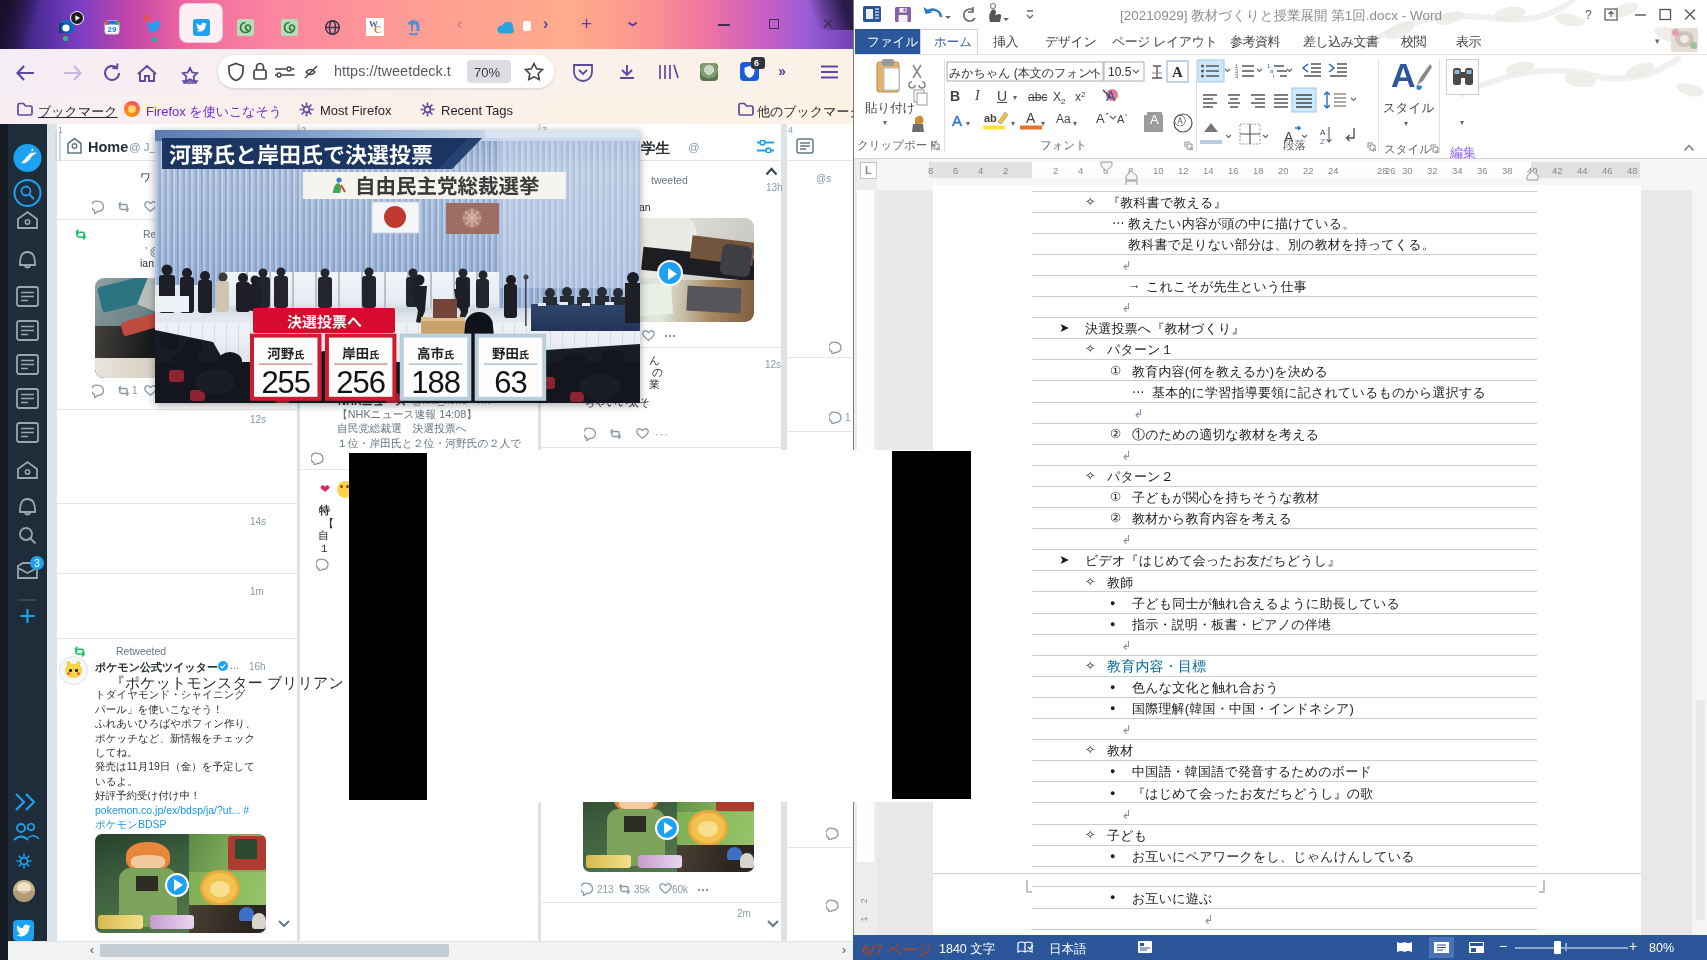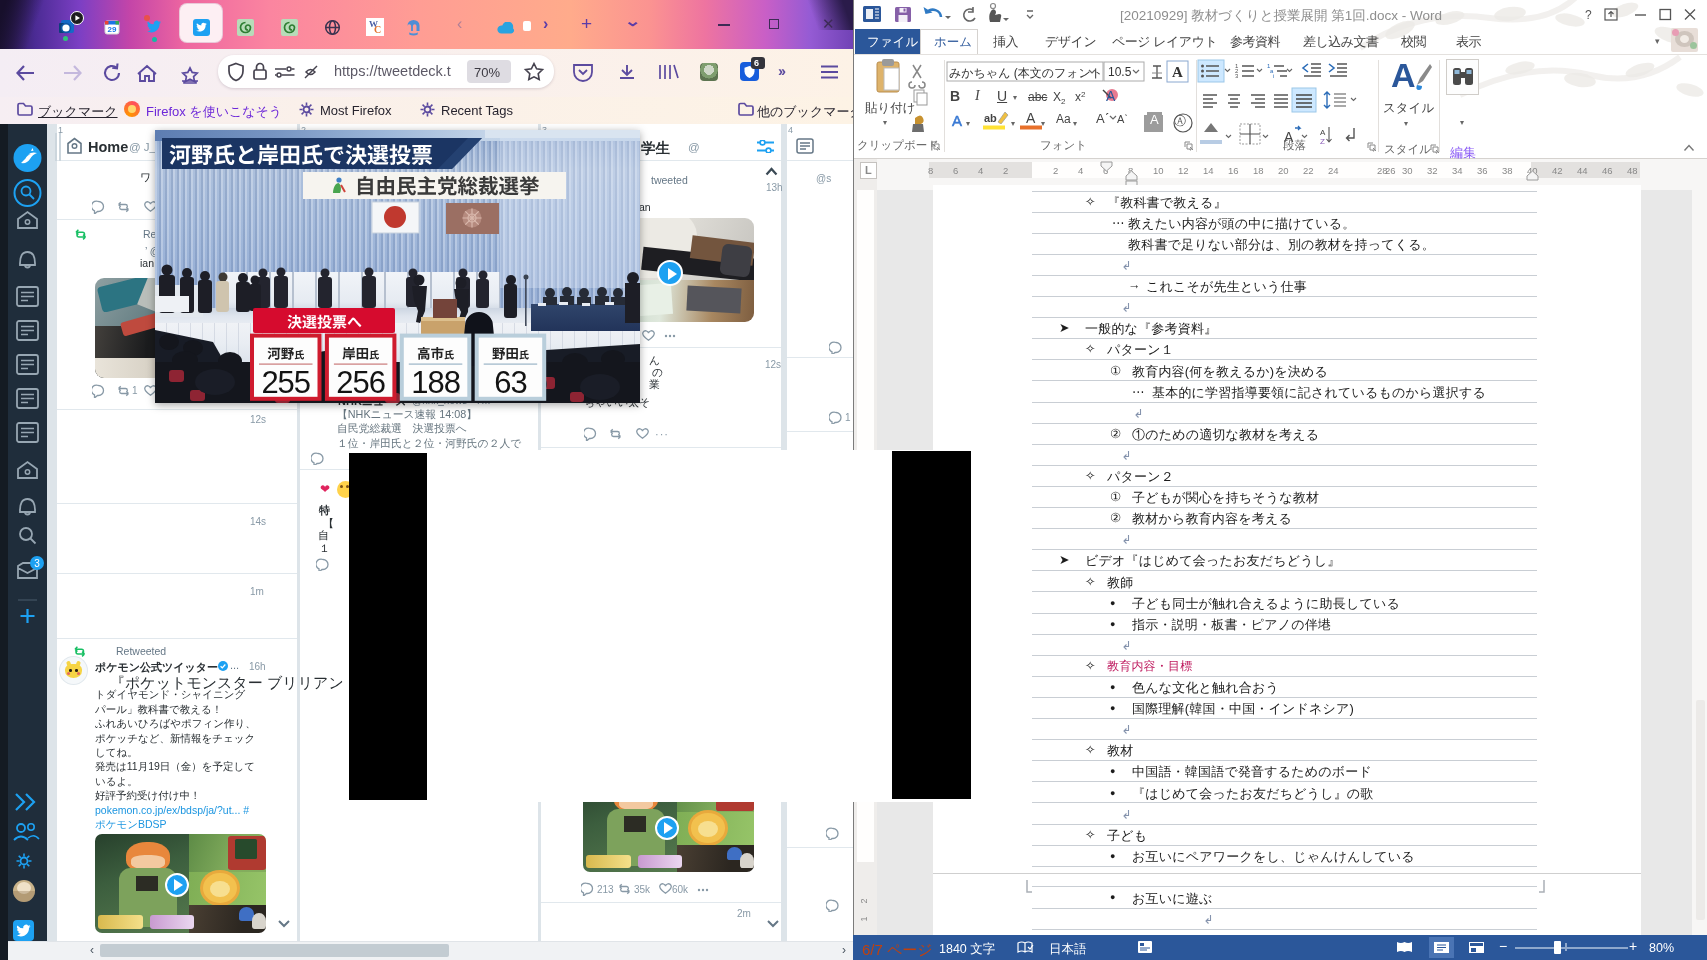--- a/index.html
+++ b/index.html
@@ -274,21 +274,21 @@
 </div>
 <div class="tx" style="left:95px;top:660px;font-size:11px;font-weight:bold;color:#292f33;">ポケモン公式ツイッター</div>
 <svg class="a" style="left:218px;top:661px;" width="10" height="10">
       <circle cx="5" cy="5" r="5" fill="#1da1f2"></circle>
       <path d="M2.6 5.2 l1.7 1.7 3-3.4" stroke="#fff" stroke-width="1.3" fill="none"></path>
     </svg>
 <div class="tx" style="left:230px;top:659px;font-size:11px;color:#657786;">...</div>
 <div class="tx" style="left:249px;top:661px;font-size:10px;color:#8899a6;">16h</div>
 <div class="tx" style="left:110px;top:674.0px;font-size:15px;color:#292f33;">『ポケットモンスター ブリリアン</div>
 <div class="tx" style="left:95px;top:688.4px;font-size:10.5px;color:#292f33;">トダイヤモンド・シャイニング</div>
-<div class="tx" style="left:95px;top:702.8px;font-size:10.5px;color:#292f33;">パール」教科書で教える！</div>
+<div class="tx" style="left:95px;top:702.8px;font-size:10.5px;color:#292f33;">パール」を使いこなそう！</div>
 <div class="tx" style="left:95px;top:717.2px;font-size:10.5px;color:#292f33;">ふれあいひろばやポフィン作り、</div>
 <div class="tx" style="left:95px;top:731.6px;font-size:10.5px;color:#292f33;">ポケッチなど、新情報をチェック</div>
 <div class="tx" style="left:95px;top:746.0px;font-size:10.5px;color:#292f33;">してね。</div>
 <div class="tx" style="left:95px;top:760.4px;font-size:10.5px;color:#292f33;">発売は11月19日（金）を予定して</div>
 <div class="tx" style="left:95px;top:774.8px;font-size:10.5px;color:#292f33;">いるよ。</div>
 <div class="tx" style="left:95px;top:789.2px;font-size:10.5px;color:#292f33;">好評予約受け付け中！</div>
 <div class="tx" style="left:95px;top:803.6px;font-size:10.5px;color:#1b95e0;">pokemon.co.jp/ex/bdsp/ja/?ut... <span style="color:#1b95e0">#</span></div>
 <div class="tx" style="left:95px;top:818px;font-size:10.5px;color:#1b95e0;">ポケモンBDSP</div>
 <div class="a" style="left:95px;top:834px;width:171px;height:99px;border-radius:7px;overflow:hidden;">
 <div class="a" style="left:0;top:0;width:55%;height:100%;background:linear-gradient(160deg,#27402c 0%,#3c5e3e 40%,#567a4e 100%);"></div>
@@ -1010,21 +1010,21 @@
 <div class="tx" style="left:1128px;top:235.9px;font-size:13px;color:#1c1c1c;letter-spacing:.2px;">教科書で足りない部分は、別の教材を持ってくる。</div>
 <svg class="a" style="left:1122px;top:260.0px;" width="8" height="10">
       <path d="M6.5 1 v5.5 H2.5 M4.5 4.5 L2 7 l2.5 2.5" fill="none" stroke="#8593ad" stroke-width="1.1"></path>
     </svg>
 <div class="tx" style="left:1128px;top:278.1px;font-size:12.5px;color:#1c1c1c;">→</div>
 <div class="tx" style="left:1146px;top:278.1px;font-size:13px;color:#1c1c1c;letter-spacing:.2px;">これこそが先生という仕事</div>
 <svg class="a" style="left:1122px;top:302.2px;" width="8" height="10">
       <path d="M6.5 1 v5.5 H2.5 M4.5 4.5 L2 7 l2.5 2.5" fill="none" stroke="#8593ad" stroke-width="1.1"></path>
     </svg>
 <div class="tx" style="left:1059px;top:320.3px;font-size:12.5px;color:#1c1c1c;">➤</div>
-<div class="tx" style="left:1085px;top:320.3px;font-size:13px;color:#1c1c1c;letter-spacing:.2px;">一般的な『参考資料』</div>
+<div class="tx" style="left:1085px;top:320.3px;font-size:13px;color:#1c1c1c;letter-spacing:.2px;">決選投票へ『教材づくり』</div>
 <div class="tx" style="left:1085px;top:341.4px;font-size:12.5px;color:#1c1c1c;">✧</div>
 <div class="tx" style="left:1107px;top:341.4px;font-size:13px;color:#1c1c1c;letter-spacing:.2px;">パターン１</div>
 <div class="tx" style="left:1110px;top:362.5px;font-size:12.5px;color:#1c1c1c;">①</div>
 <div class="tx" style="left:1132px;top:362.5px;font-size:13px;color:#1c1c1c;letter-spacing:.2px;">教育内容(何を教えるか)を決める</div>
 <div class="tx" style="left:1132px;top:383.6px;font-size:12.5px;color:#1c1c1c;">⋯</div>
 <div class="tx" style="left:1152px;top:383.6px;font-size:13px;color:#1c1c1c;letter-spacing:.2px;">基本的に学習指導要領に記されているものから選択する</div>
 <svg class="a" style="left:1134px;top:407.7px;" width="8" height="10">
       <path d="M6.5 1 v5.5 H2.5 M4.5 4.5 L2 7 l2.5 2.5" fill="none" stroke="#8593ad" stroke-width="1.1"></path>
     </svg>
 <div class="tx" style="left:1110px;top:425.8px;font-size:12.5px;color:#1c1c1c;">②</div>
@@ -1046,21 +1046,21 @@
 <div class="tx" style="left:1085px;top:573.5px;font-size:12.5px;color:#1c1c1c;">✧</div>
 <div class="tx" style="left:1107px;top:573.5px;font-size:13px;color:#1c1c1c;letter-spacing:.2px;">教師</div>
 <div class="tx" style="left:1110px;top:597.6px;font-size:9px;color:#1c1c1c;">●</div>
 <div class="tx" style="left:1132px;top:594.6px;font-size:13px;color:#1c1c1c;letter-spacing:.2px;">子ども同士が触れ合えるように助長している</div>
 <div class="tx" style="left:1110px;top:618.7px;font-size:9px;color:#1c1c1c;">●</div>
 <div class="tx" style="left:1132px;top:615.7px;font-size:13px;color:#1c1c1c;letter-spacing:.2px;">指示・説明・板書・ピアノの伴塂</div>
 <svg class="a" style="left:1122px;top:639.8000000000001px;" width="8" height="10">
       <path d="M6.5 1 v5.5 H2.5 M4.5 4.5 L2 7 l2.5 2.5" fill="none" stroke="#8593ad" stroke-width="1.1"></path>
     </svg>
 <div class="tx" style="left:1085px;top:657.9px;font-size:12.5px;color:#1c1c1c;">✧</div>
-<div class="tx" style="left:1107px;top:657.9px;font-size:12px;color:#be185d;letter-spacing:.2px;">教育内容・目標</div>
+<div class="tx" style="left:1107px;top:657.9px;font-size:14px;color:#0369a1;letter-spacing:.2px;">教育内容・目標</div>
 <div class="tx" style="left:1110px;top:682.0px;font-size:9px;color:#1c1c1c;">●</div>
 <div class="tx" style="left:1132px;top:679.0px;font-size:13px;color:#1c1c1c;letter-spacing:.2px;">色んな文化と触れ合おう</div>
 <div class="tx" style="left:1110px;top:703.1px;font-size:9px;color:#1c1c1c;">●</div>
 <div class="tx" style="left:1132px;top:700.1px;font-size:13px;color:#1c1c1c;letter-spacing:.2px;">国際理解(韓国・中国・インドネシア)</div>
 <svg class="a" style="left:1122px;top:724.2px;" width="8" height="10">
       <path d="M6.5 1 v5.5 H2.5 M4.5 4.5 L2 7 l2.5 2.5" fill="none" stroke="#8593ad" stroke-width="1.1"></path>
     </svg>
 <div class="tx" style="left:1085px;top:742.3px;font-size:12.5px;color:#1c1c1c;">✧</div>
 <div class="tx" style="left:1107px;top:742.3px;font-size:13px;color:#1c1c1c;letter-spacing:.2px;">教材</div>
 <div class="tx" style="left:1110px;top:766.4px;font-size:9px;color:#1c1c1c;">●</div>

